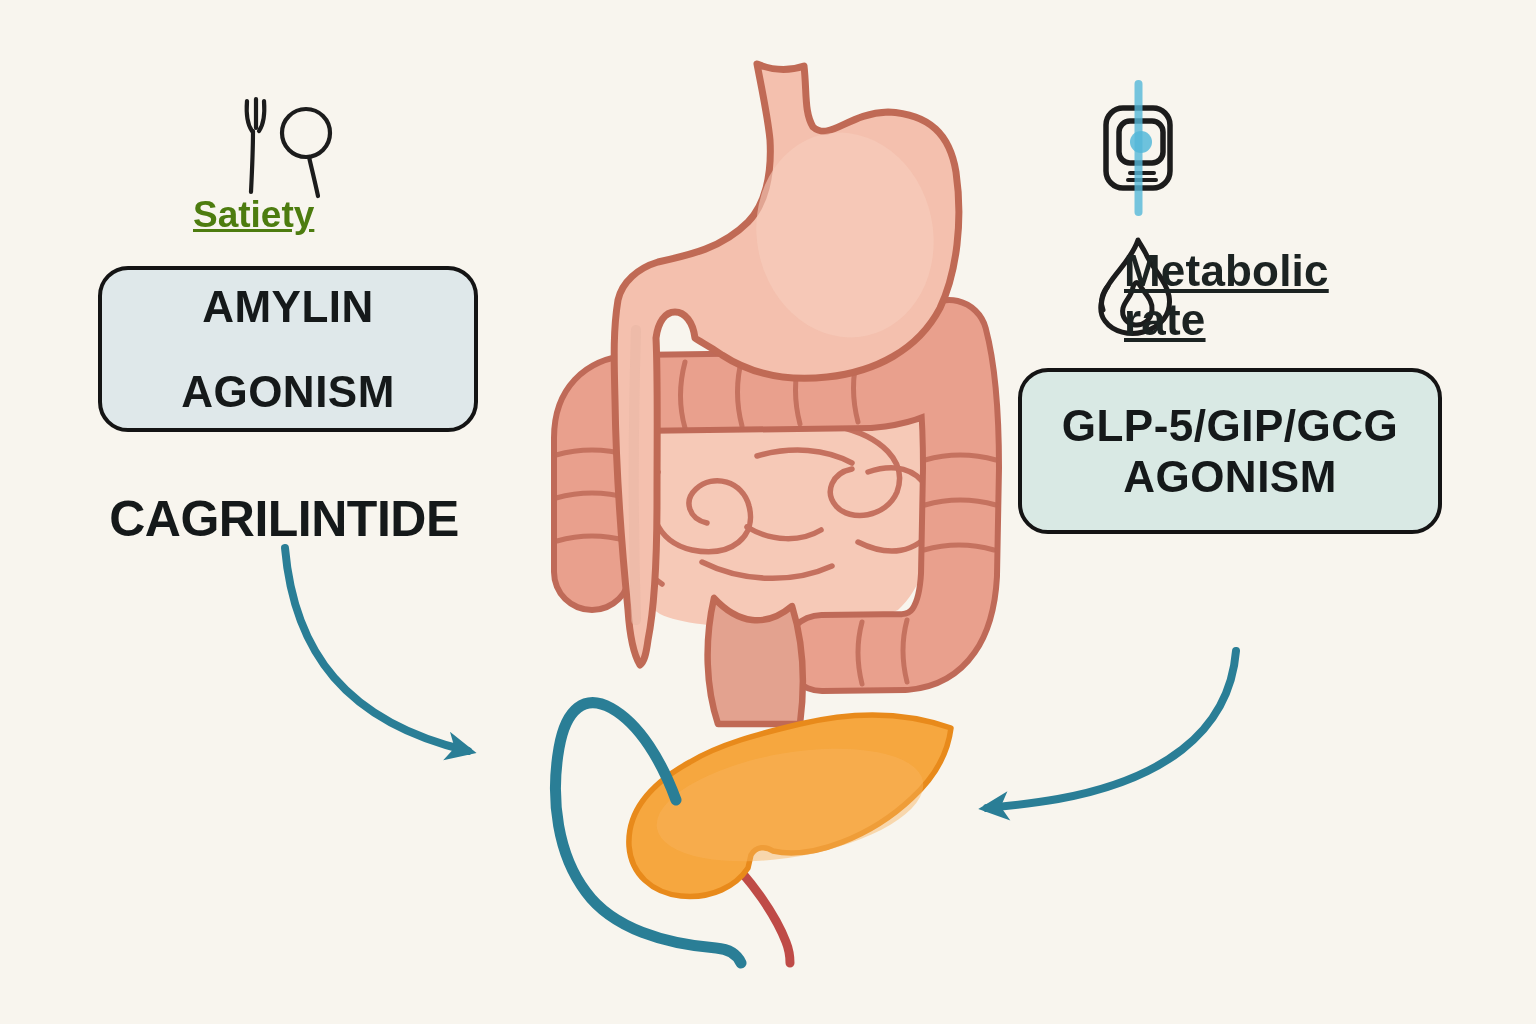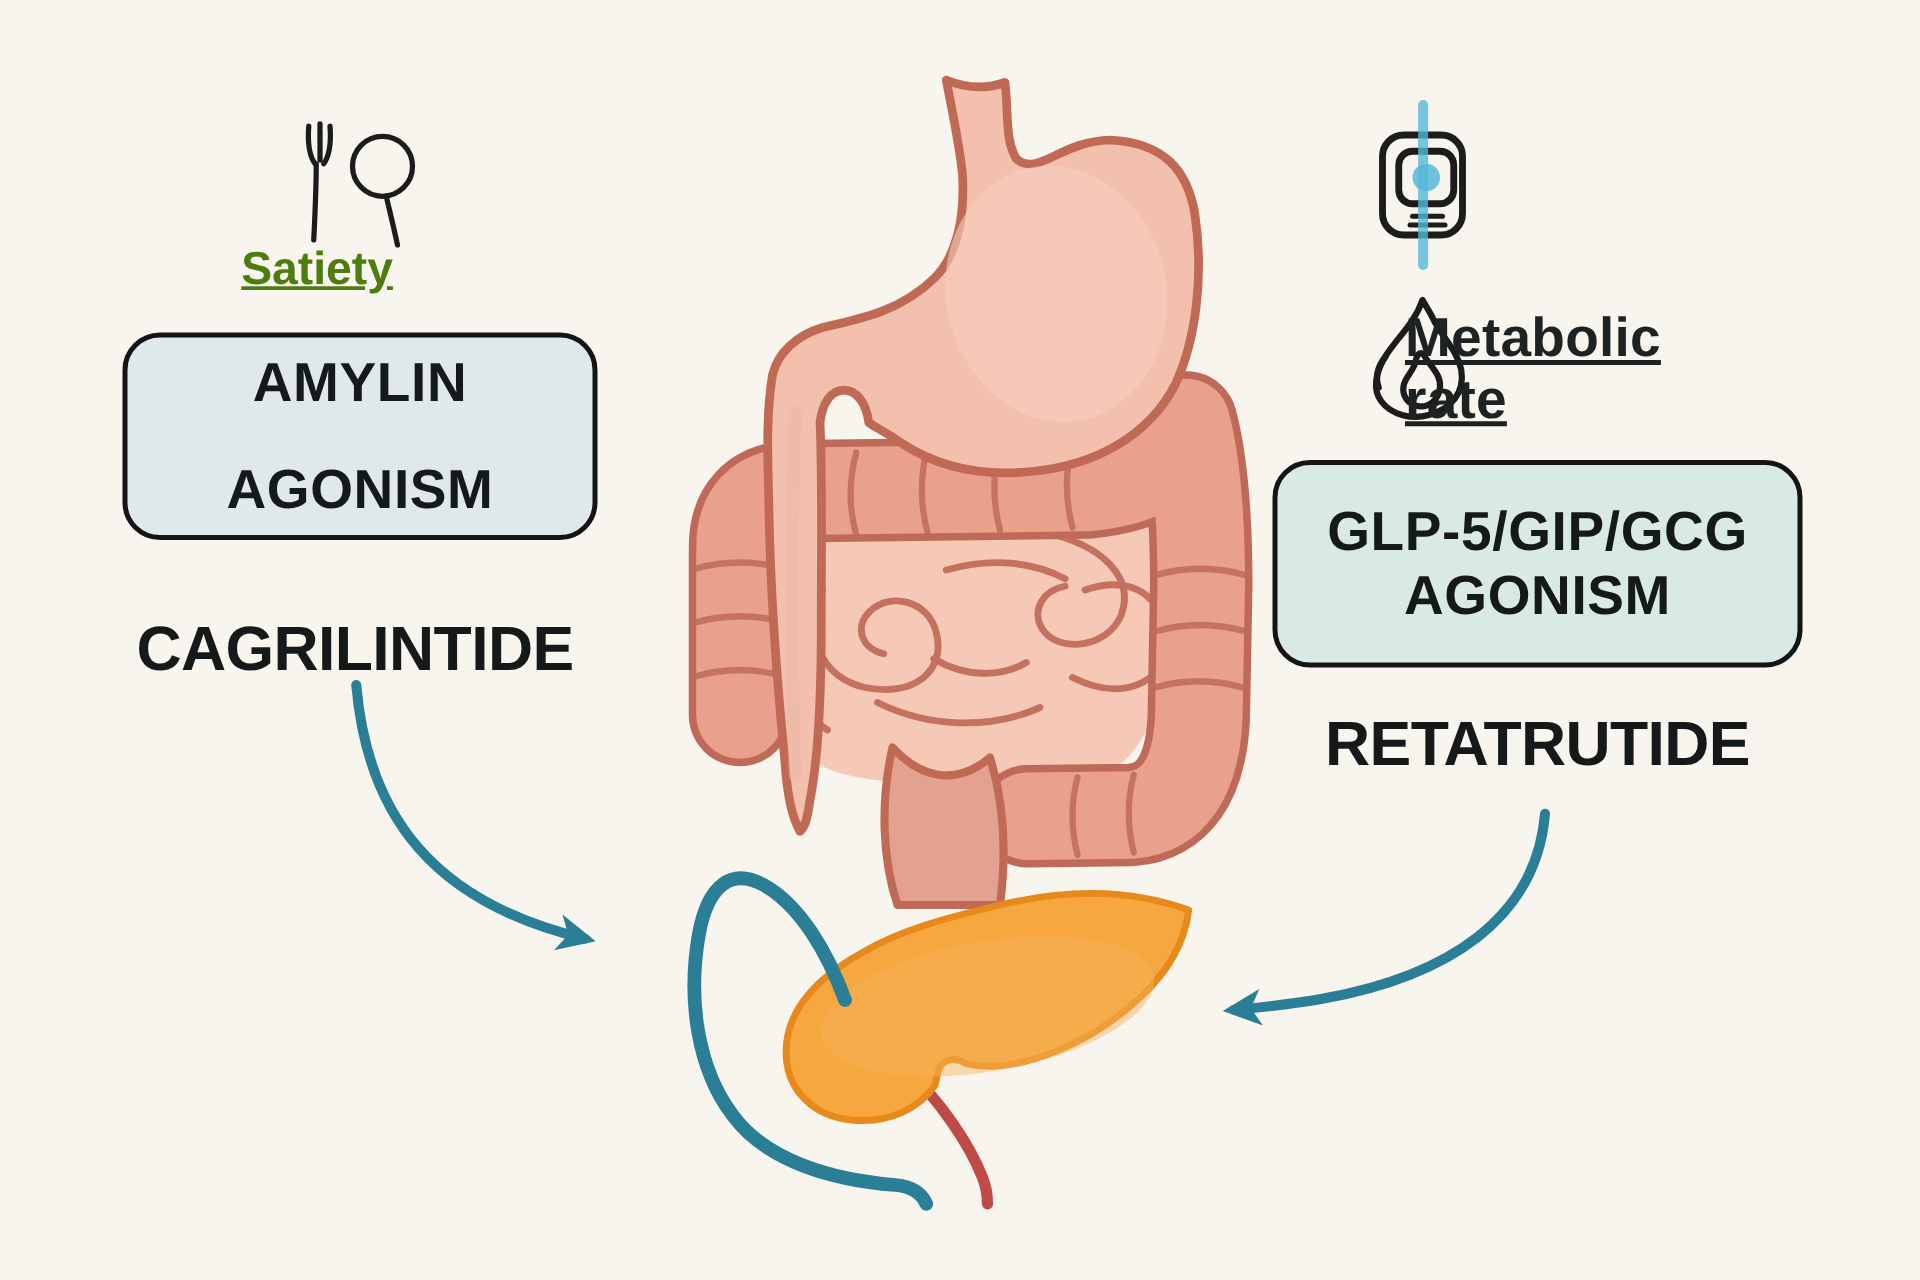--- a/index.html
+++ b/index.html
@@ -135,15 +135,14 @@
       <path d="M45,48 C51,58 59,64 58,74 C57,84 49,90 41,89 C33,88 27,81 29,72 C31,64 38,60 39,51 C40,47 43,45 45,48 Z"></path>
     </g>
   </svg>
   <div class="abs benefit-label" style="left:1124px;top:246px;width:210px;text-decoration:underline;">Metabolic rate</div>
 
   <div class="abs mech-box box-glp" style="left:1018px;top:368px;width:424px;height:166px;">
     <div>GLP-5/GIP/GCG</div>
     <div>AGONISM</div>
   </div>
 
-  <div class="abs drug-name" style="left:1010px;top:566px;width:440px;">RETATRUTIDE</div>
 
 </div>
 
 </body></html>

